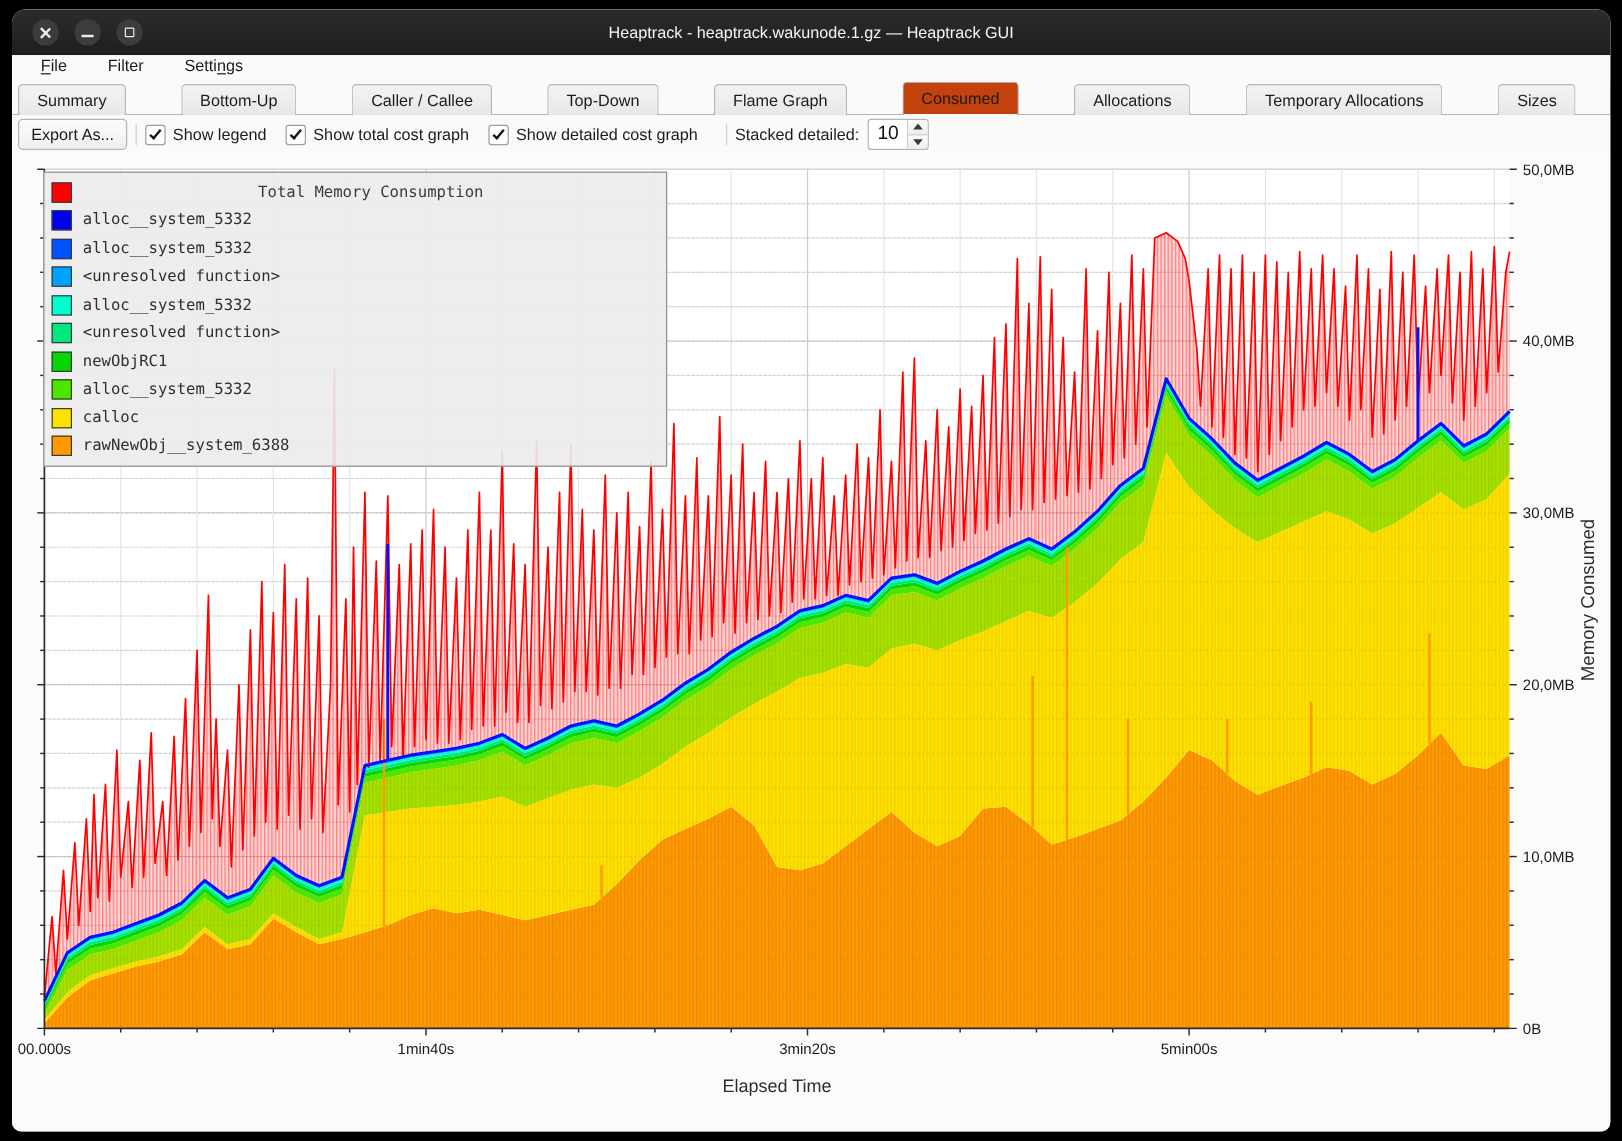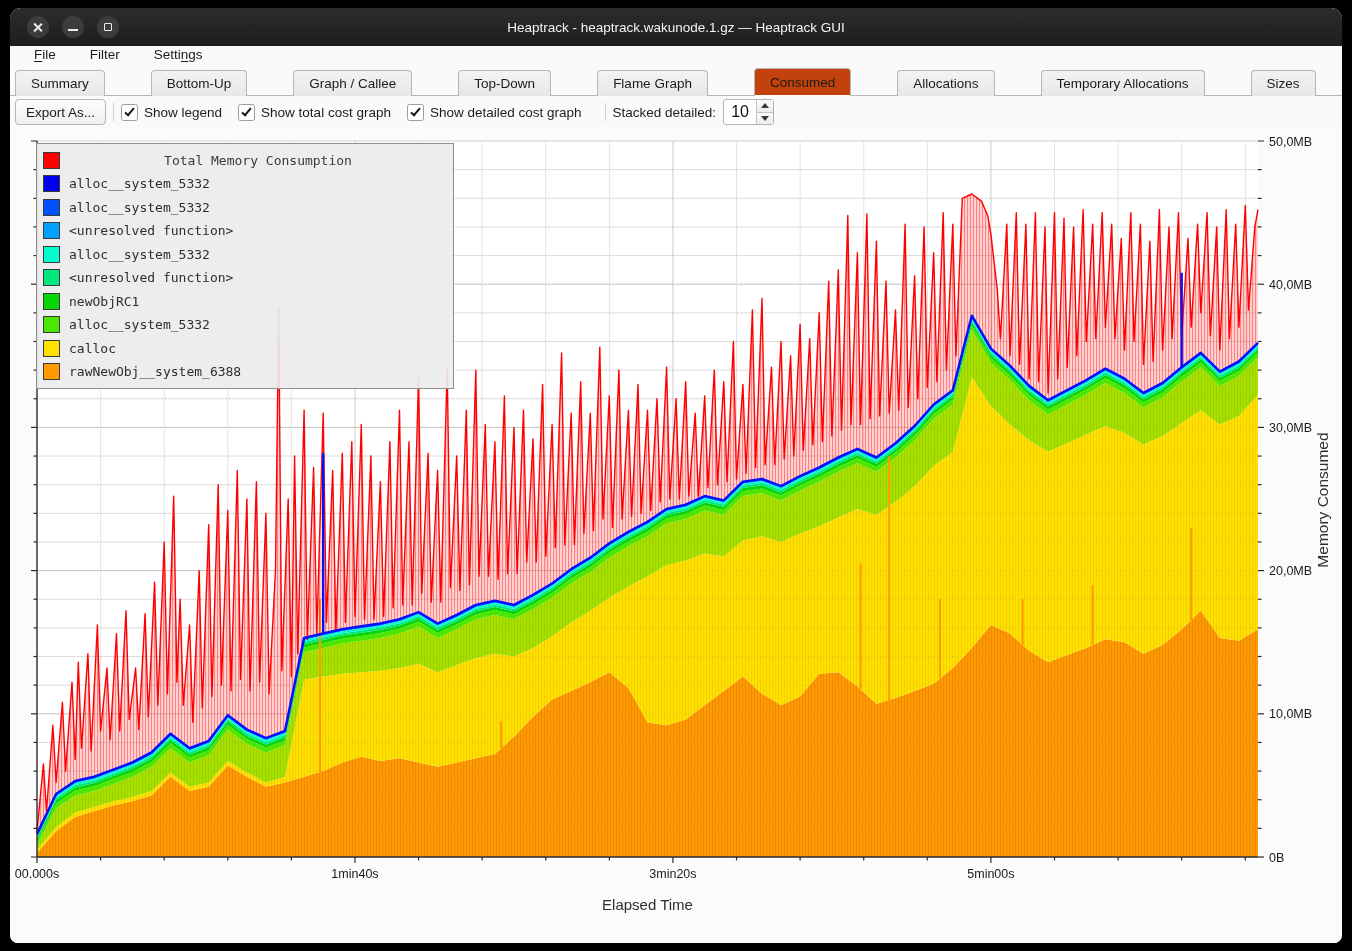--- a/index.html
+++ b/index.html
@@ -60,21 +60,21 @@
   .tri-up { width:0; height:0; border-left:4px solid transparent; border-right:4px solid transparent;
             border-bottom:5px solid #3a3a3a; }
   .tri-down { width:0; height:0; border-left:4px solid transparent; border-right:4px solid transparent;
             border-top:5px solid #3a3a3a; }
 
   
   .chartwrap { position:absolute; left:0; top:120px; width:1332px; height:815px; background:#fbfbfb; }
   svg text { font-family:"Liberation Sans",sans-serif; }
 
   
-  .legend { position:absolute; left:26px; top:15px; width:418px; height:246px;
+  .legend { position:absolute; left:26px; top:15px; width:520px; height:246px;
             background:rgba(236,236,236,0.92); border:1px solid #8f8f8f;
             display:flex; flex-direction:column; justify-content:space-evenly; padding:3px 6px; }
   .legend-row { display:flex; align-items:center; gap:9px; height:20px; }
   .swatch { width:17px; height:17px; border:1px solid #3a3a3a; flex:none; }
   .legend-label { font-family:"DejaVu Sans Mono", monospace; font-size:13px; color:#2e2e2e; white-space:pre; }
   .legend-row.title-row .legend-label { flex:1; text-align:center; color:#3a3a3a; }
 </style>
 </head>
 <body>
 
@@ -99,21 +99,21 @@
       <span class="menu-item"><u>F</u>ile</span>
       <span class="menu-item">Filter</span>
       <span class="menu-item">Setti<u>n</u>gs</span>
     </div>
 
   <div class="tabbar">
     <div class="baseline"></div>
     <div class="tabs" id="tabs">
         <div class="tab">Summary</div>
         <div class="tab">Bottom-Up</div>
-        <div class="tab">Graph / Callee</div>
+        <div class="tab">Caller / Callee</div>
         <div class="tab">Top-Down</div>
         <div class="tab">Flame Graph</div>
         <div class="tab active">Consumed</div>
         <div class="tab">Allocations</div>
         <div class="tab">Temporary Allocations</div>
         <div class="tab">Sizes</div>
       </div>
   </div>
 
   <div class="toolbar">

